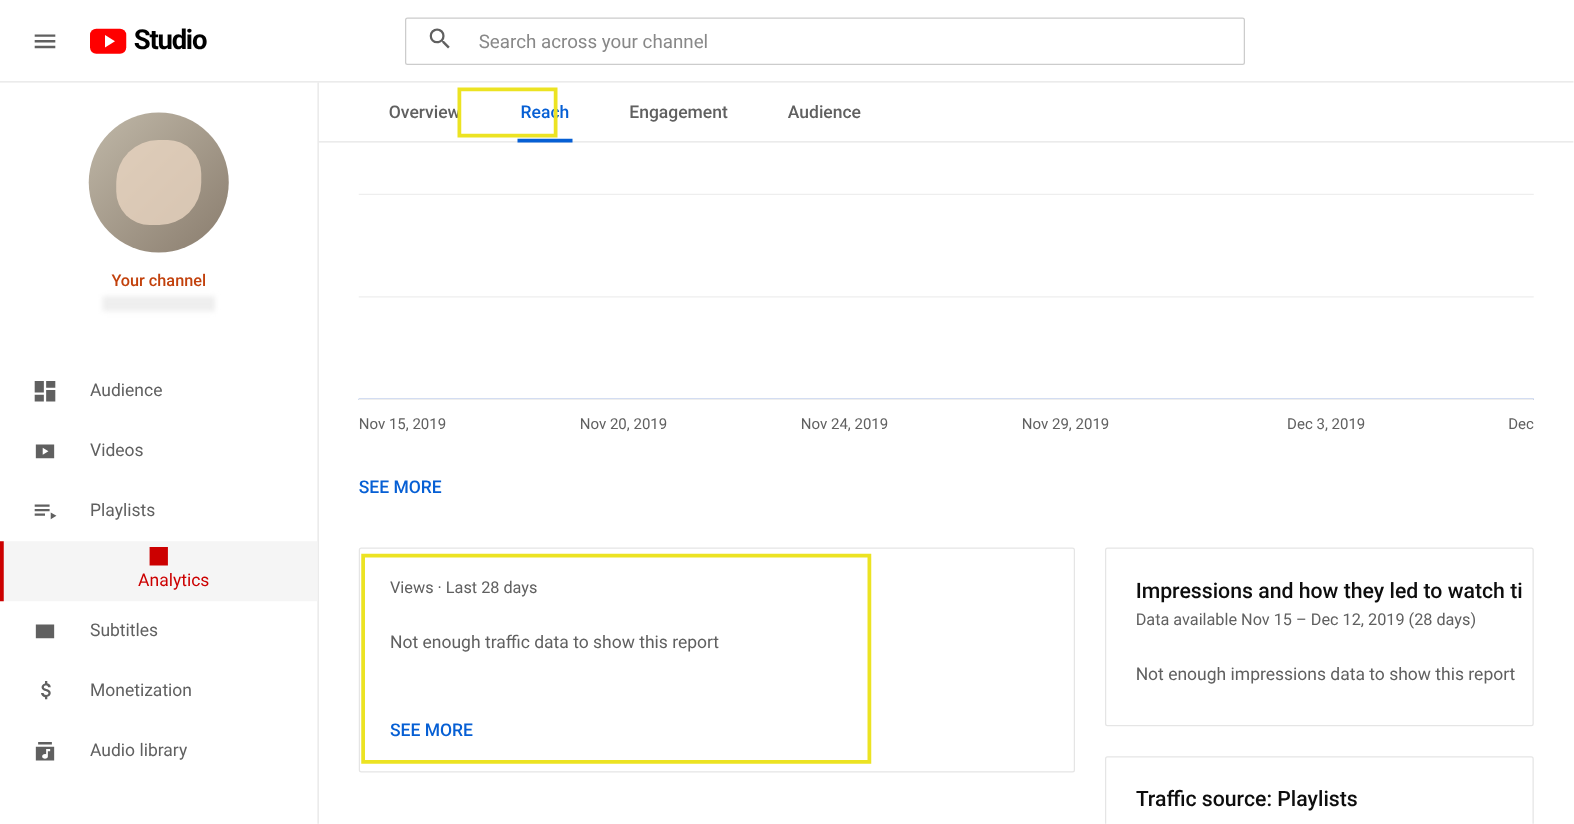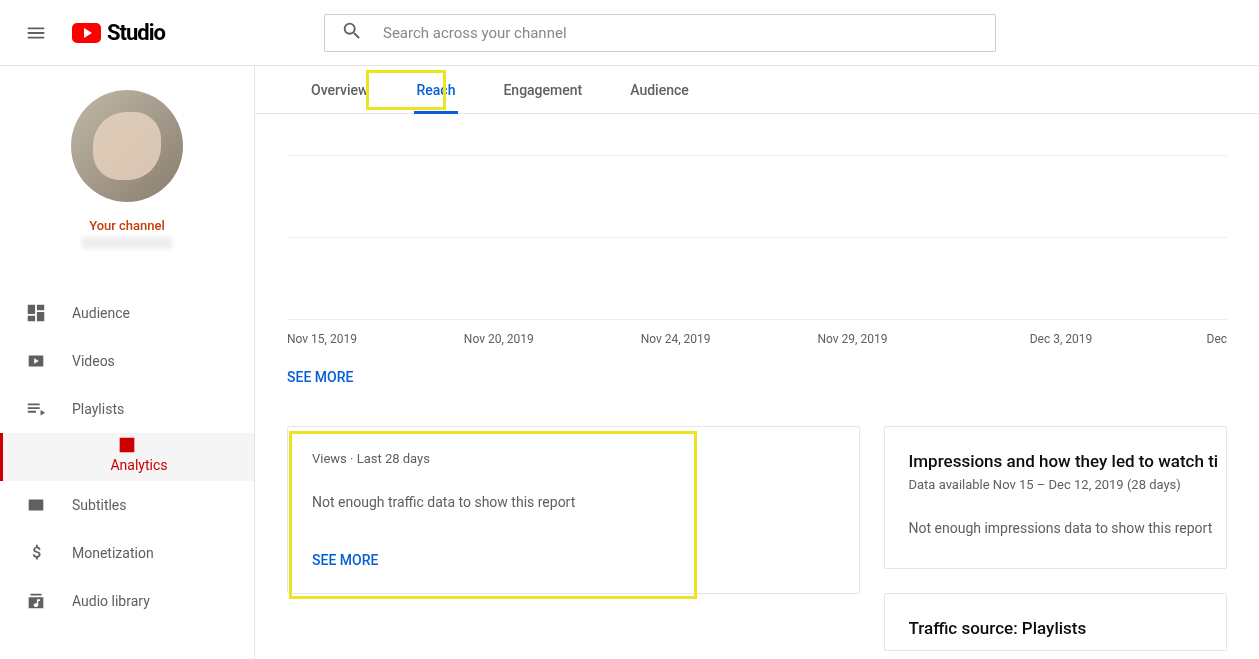--- a/index.html
+++ b/index.html
@@ -243,21 +243,21 @@
       width: 100%;
     }
     .x-label {
       flex: 1;
     }
     .see-more {
       color: #065fd4;
       font-size: 14px;
       font-weight: 500;
       cursor: pointer;
-      margin-top: 11px;
+      margin-top: 24px;
       display: inline-block;
     }
     .cards-row {
       display: flex;
       gap: 24px;
       margin-top: 40px;
     }
     .card {
       border: 1px solid #e5e5e5;
       border-radius: 2px;

